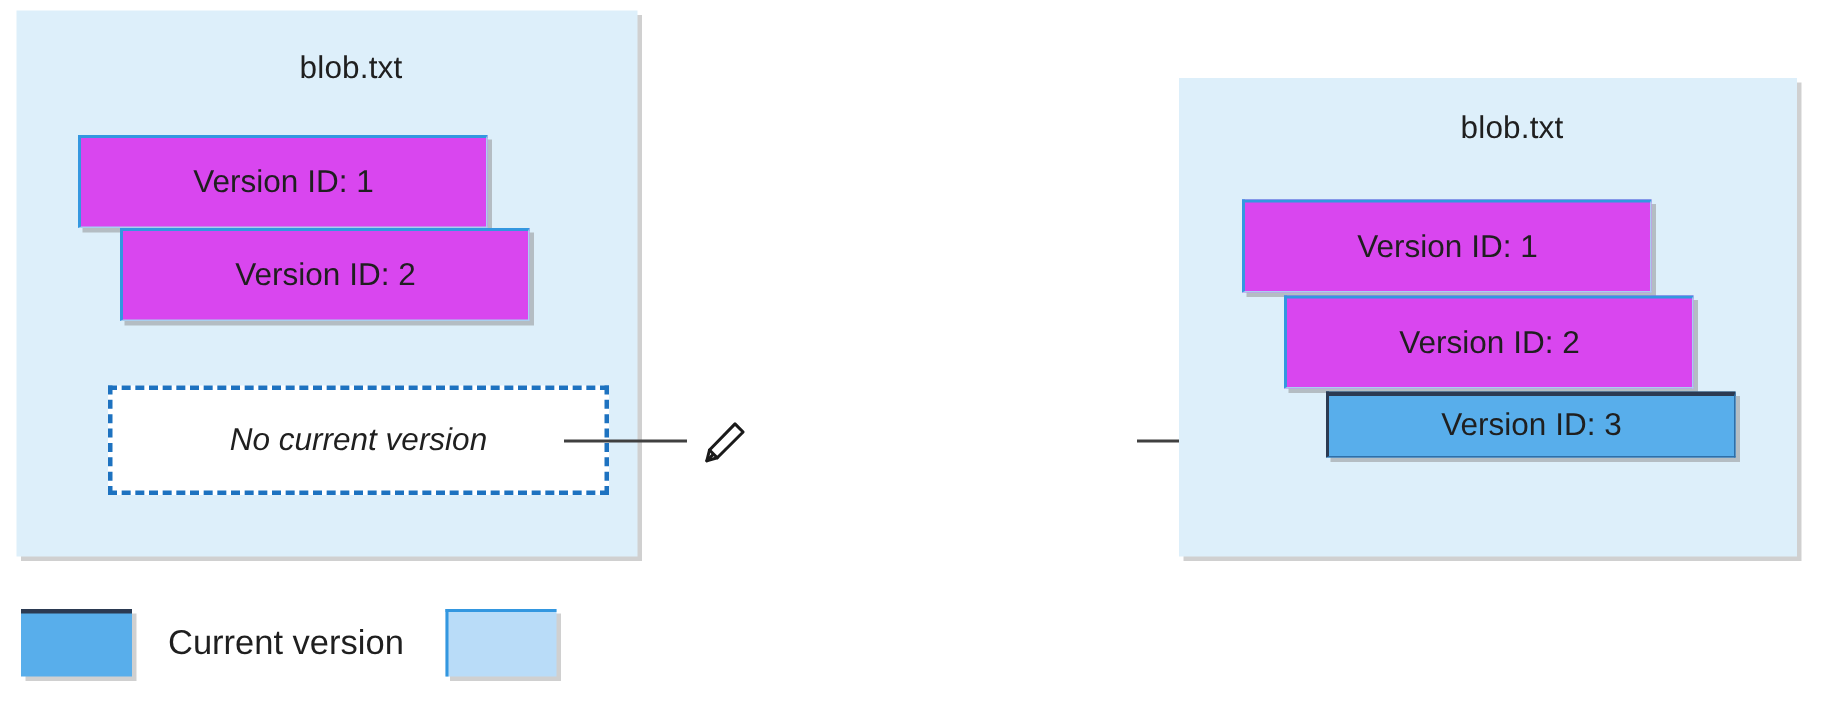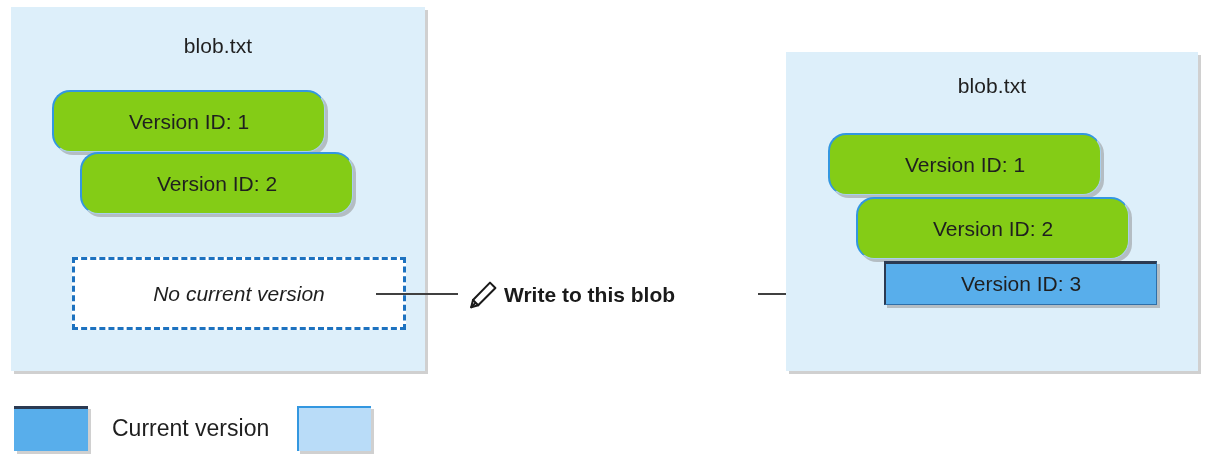--- a/index.html
+++ b/index.html
@@ -33,43 +33,43 @@
   #panel-right { left: 786px; top: 52px; width: 412px; height: 319px; }
 
   .panel-title {
     position: absolute;
     width: 100%;
     text-align: center;
     font-size: 21px;
     line-height: 26px;
     color: #1f1f1f;
     letter-spacing: 0.1px;
+    margin-left: 16px;
   }
   #panel-left  .panel-title { top: 26px; }
   #panel-right .panel-title { top: 21px; }
 
   
   .version-card {
     position: absolute;
     box-sizing: border-box;
     display: flex;
     align-items: center;
     justify-content: center;
     font-size: 21px;
     line-height: 24px;
     color: #1f1f1f;
     box-shadow: 3px 3px 0 0 rgba(140,140,140,0.5);
   }
   .version-card.previous {
-    background: #84cc16;
+    background: #d946ef;
     border-top: 2px solid #3397e0;
     border-left: 2px solid #3397e0;
     border-right: 1px solid #a9cfee;
     border-bottom: 1px solid #a9cfee;
-    border-radius: 18px;
   }
   .version-card.current {
     background: #58aeeb;
     border-top: 3px solid #2b3a52;
     border-left: 2px solid #2b3a52;
     border-right: 1px solid #2e6fa8;
     border-bottom: 1px solid #2e6fa8;
   }
 
   
@@ -204,21 +204,20 @@
     <span id="pencil-icon">
       <svg width="34" height="34" viewBox="0 0 34 34" xmlns="http://www.w3.org/2000/svg">
         <g fill="none" stroke="#1a1a1a" stroke-width="2" stroke-linejoin="round" stroke-linecap="round">
           <path d="M24.0 4.6 L29.4 10.0 L12.2 27.2 L5.2 29.2 L7.0 22.0 Z"></path>
           <path d="M7.0 22.0 L12.2 27.2"></path>
           <path d="M5.2 29.2 L9.0 25.4"></path>
         </g>
       </svg>
     </span>
 
-    <div id="action-label">Write to this blob</div>
 
     <div class="conn-line" id="line-right"></div>
     <div id="arrow-head"></div>
   </div>
 
   <div class="blob-panel" id="panel-right">
     <div class="panel-title">blob.txt</div>
 
     <div class="version-card previous" id="r-v1">
       <span>Version ID: 1</span>

